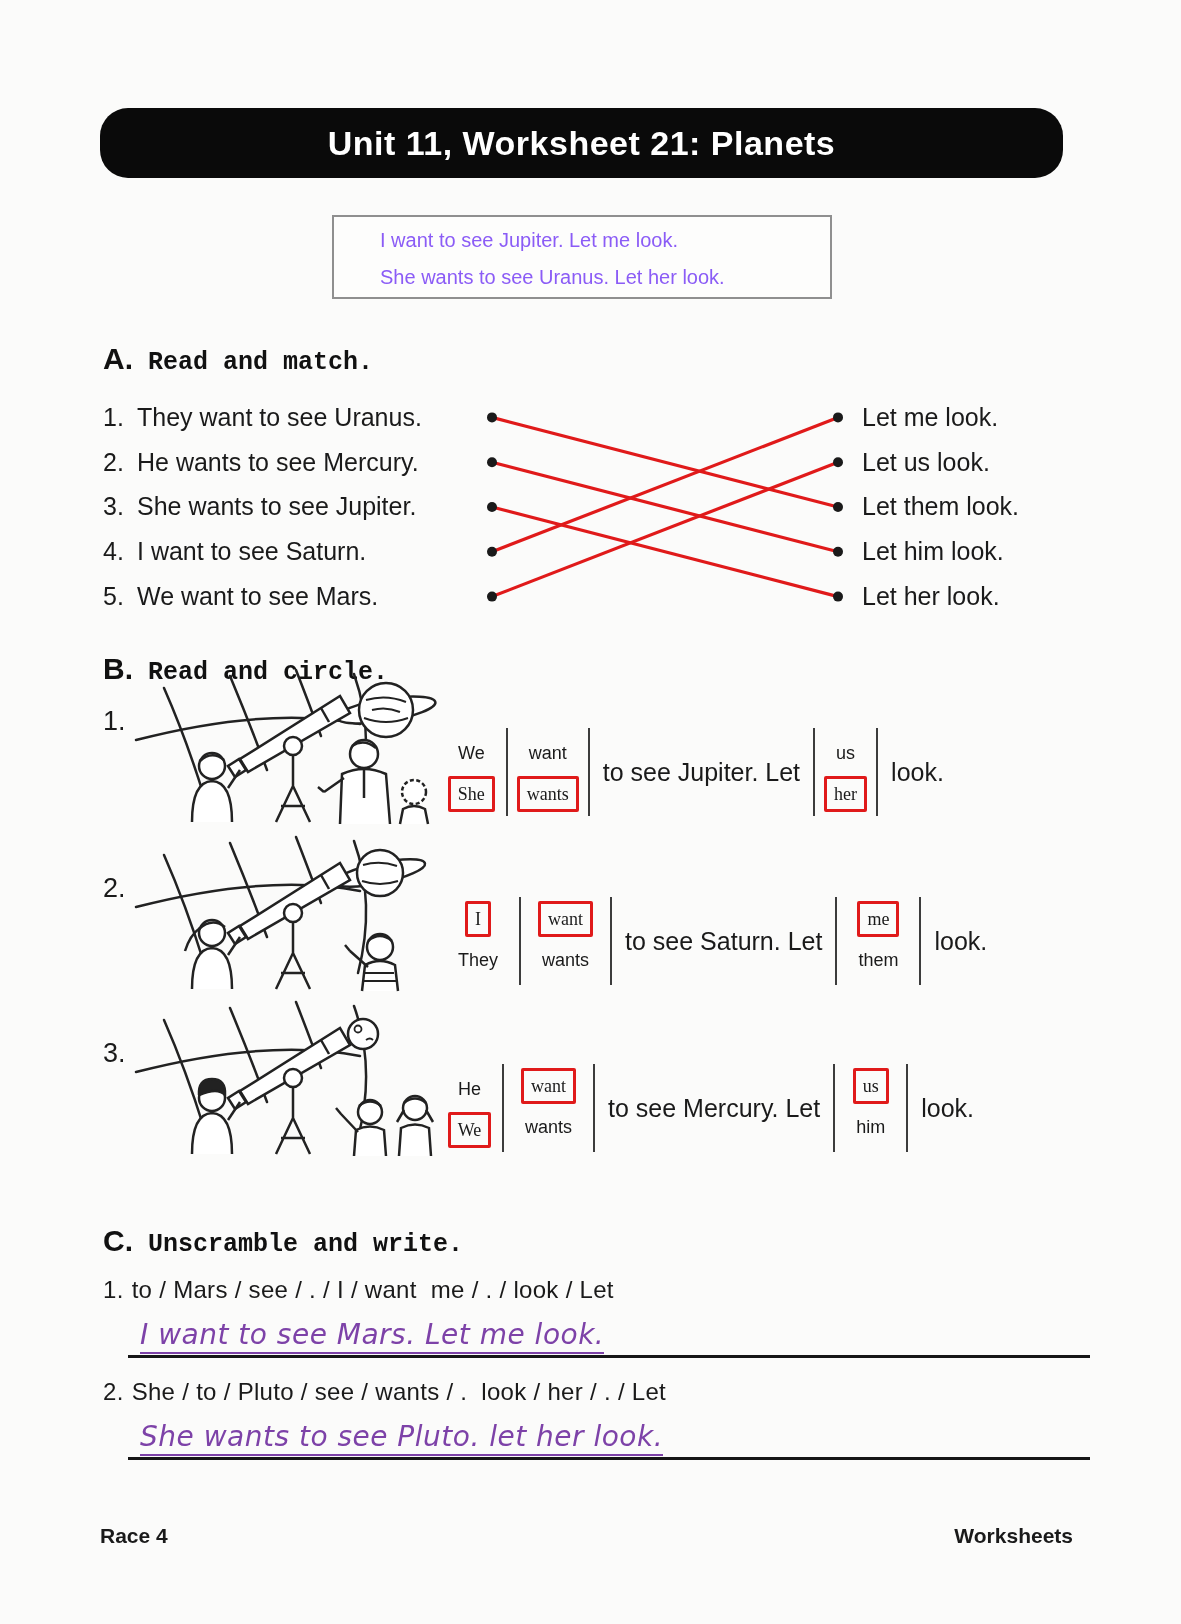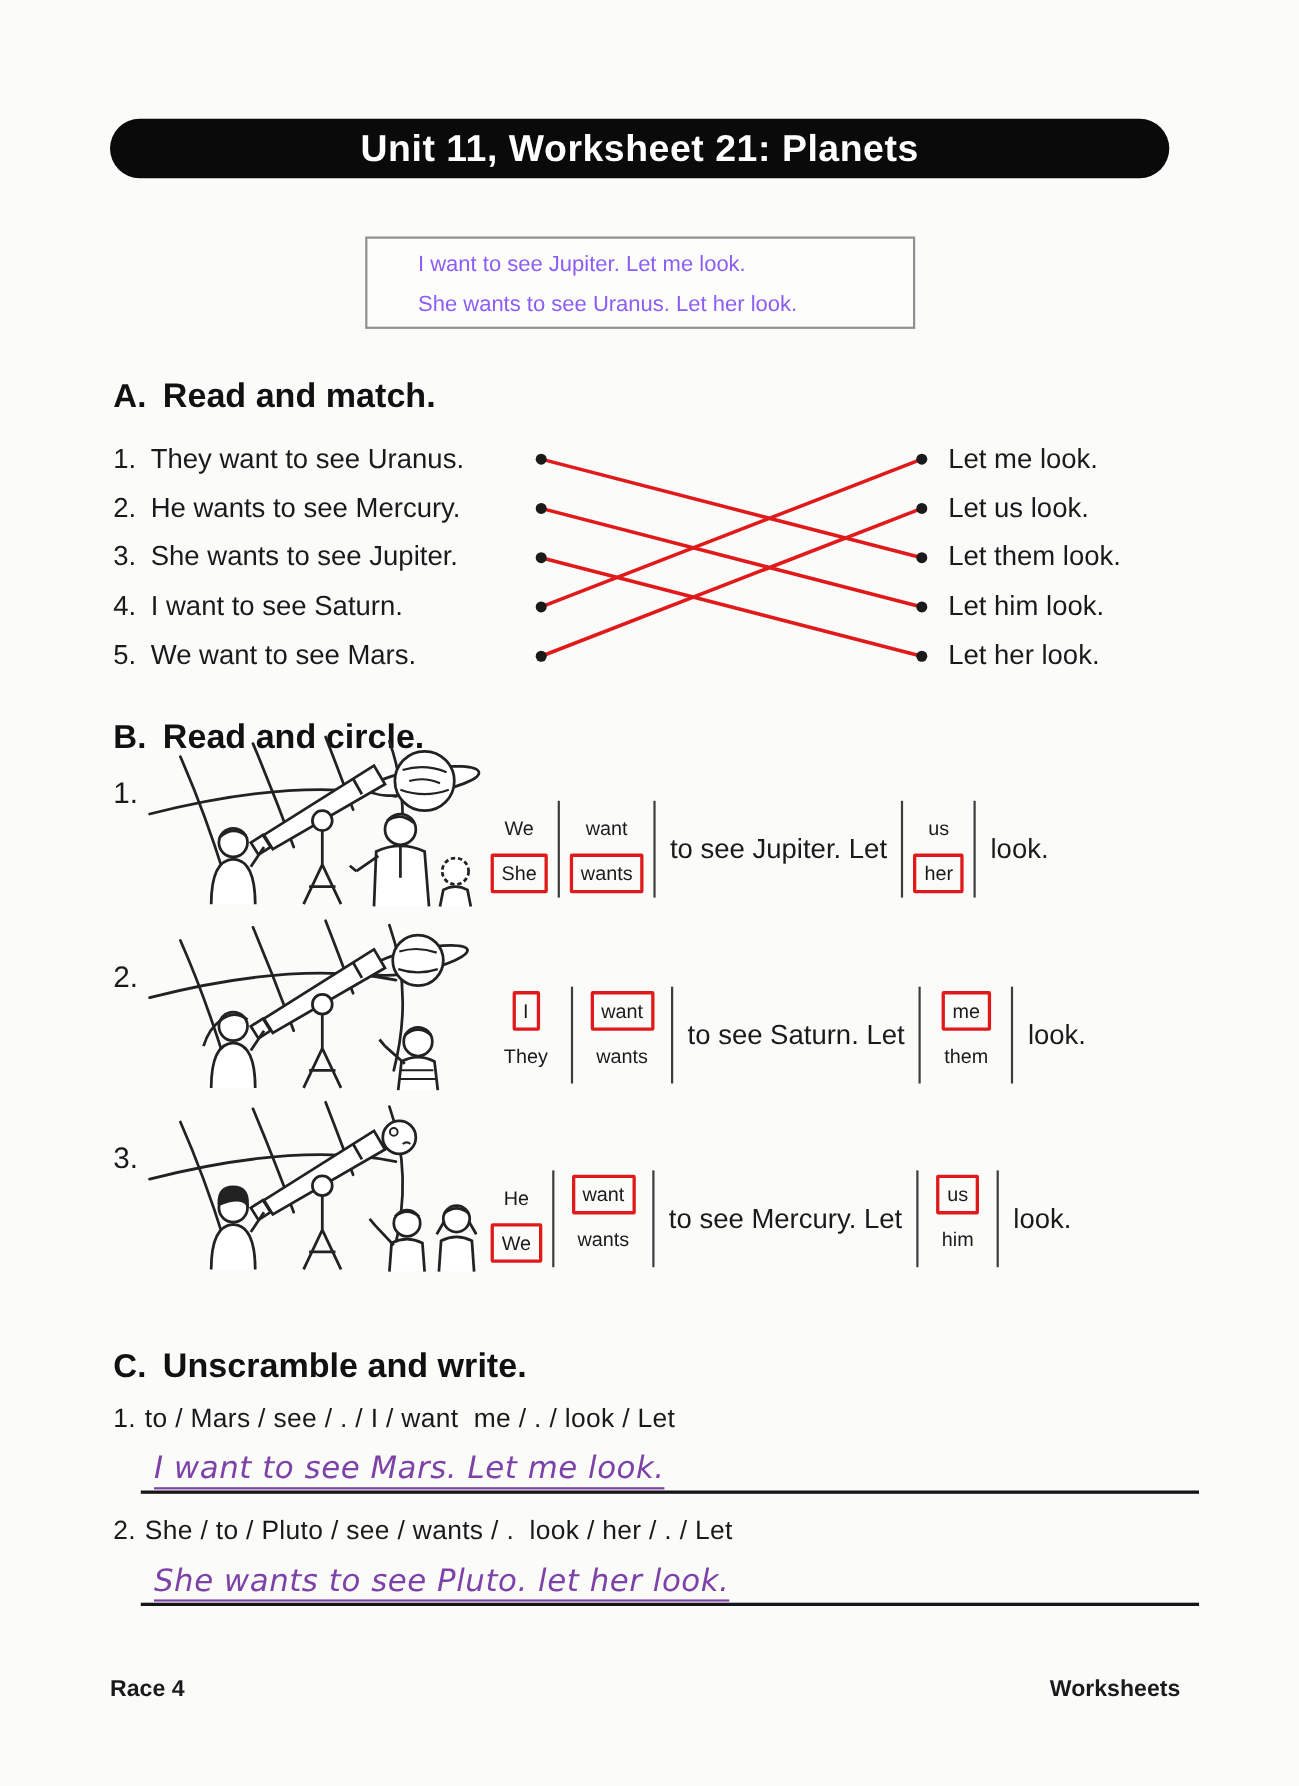--- a/index.html
+++ b/index.html
@@ -1,52 +1,52 @@
 <!DOCTYPE html>
 <html style="--red: #e01a1a; --purple: #7d42a8;"><head>
 <meta charset="utf-8">
 <style>
   html,body{margin:0;padding:0;background:#fbfbfa;}
   .page{position:relative;width:1181px;height:1624px;background:#fbfbfa;
         font-family:"Liberation Sans",sans-serif;color:#1a1a1a;overflow:hidden;}
 
   
-  .title-bar{position:absolute;left:100px;top:108px;width:963px;height:54px;
+  .title-bar{position:absolute;left:100px;top:108px;width:963px;height:70px;
              background:#0a0a0a;border-radius:28px;display:flex;align-items:center;justify-content:center;}
   .title-bar span{color:#ffffff;font-size:34px;font-weight:bold;letter-spacing:.5px;}
 
   
   .example-box{position:absolute;left:332px;top:215px;width:500px;height:84px;
                border:2px solid #8f8f8f;background:#fdfdfc;box-sizing:border-box;
                padding:5px 0 0 46px;}
   .example-box div{font-size:20px;line-height:37px;color:#8b5cf6;}
 
   
   .sec-head{position:absolute;display:flex;align-items:baseline;gap:15px;}
   .sec-label{font-size:30px;font-weight:bold;color:#111;}
-  .sec-title{font-size:31px;font-weight:bold;color:#111;}
+  .sec-title{font-size:25px;font-weight:bold;color:#111;font-family:Liberation Mono, monospace;}
 
   
   .match-area{position:absolute;left:103px;top:395px;width:975px;height:224px;}
   .match-col{position:absolute;top:0;display:flex;flex-direction:column;}
   .match-col.left{left:0;}
   .match-col.right{left:759px;}
   .match-row{height:44.8px;display:flex;align-items:center;font-size:25px;white-space:nowrap;}
   .match-row .num{display:inline-block;width:34px;}
   #match-svg{position:absolute;left:0;top:0;width:975px;height:224px;}
 
   
   .b-item{position:absolute;left:100px;width:1010px;height:165px;}
   .b-num{position:absolute;left:3px;top:40px;font-size:27px;}
   .illo{position:absolute;left:28px;top:0;}
   .b-text{position:absolute;left:346px;display:flex;align-items:center;}
   .choice-col{display:flex;flex-direction:column;align-items:center;}
   .word{display:block;font-size:18px;line-height:28px;padding:4px 9px;margin:1px 0;
         border:3px solid transparent;border-radius:2px;text-align:center;}
-  .word.circled{border-color:var(--red,#e01a1a);padding:1px 7px;margin:1px 0;}
+  .word.circled{border-color:var(--red,#e01a1a);padding:1px 7px;margin:1px 0;font-family:Liberation Serif, serif;}
   .vbar{width:2px;height:88px;background:#3c3c3c;margin:0 9px;align-self:center;}
   .mid{font-size:25px;margin:0 4px;white-space:nowrap;}
 
   
   .c-item{position:absolute;left:103px;display:flex;align-items:baseline;font-size:24px;letter-spacing:.3px;white-space:nowrap;}
   .c-item .num{margin-right:8px;}
   .c-item .part2{margin-left:14px;}
   .answer-line{position:absolute;left:128px;width:950px;height:34px;
                border-bottom:3px solid #161616;padding:0 0 3px 12px;box-sizing:content-box;}
   .answer-line span{font-family:"DejaVu Sans",sans-serif;font-style:italic;

